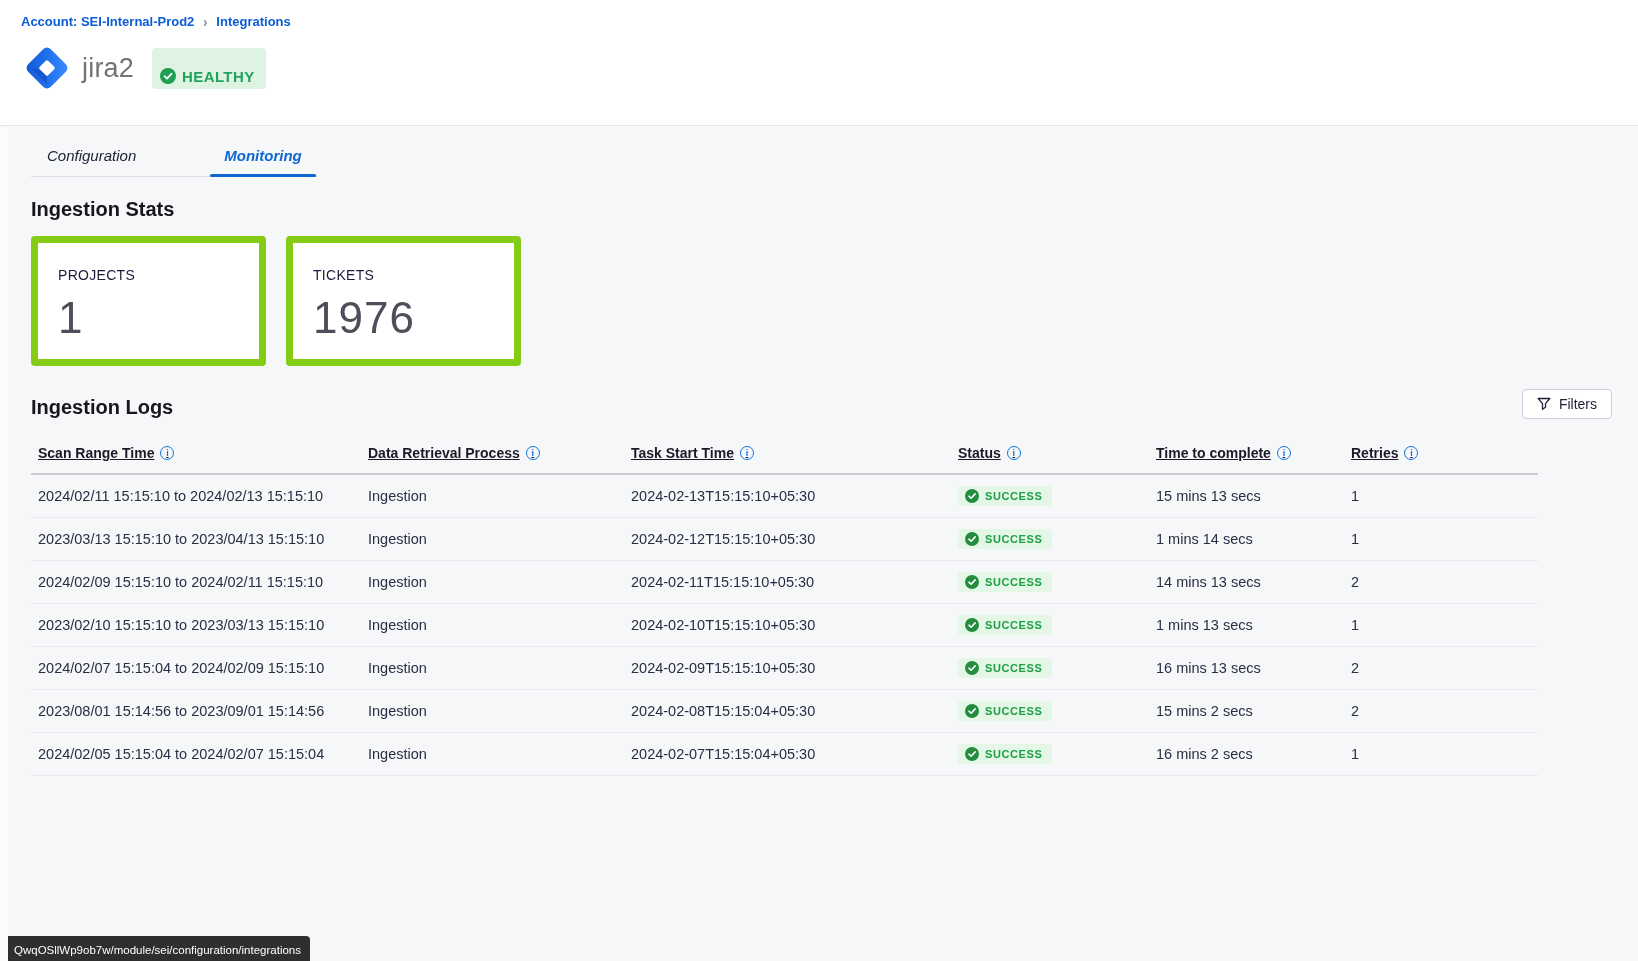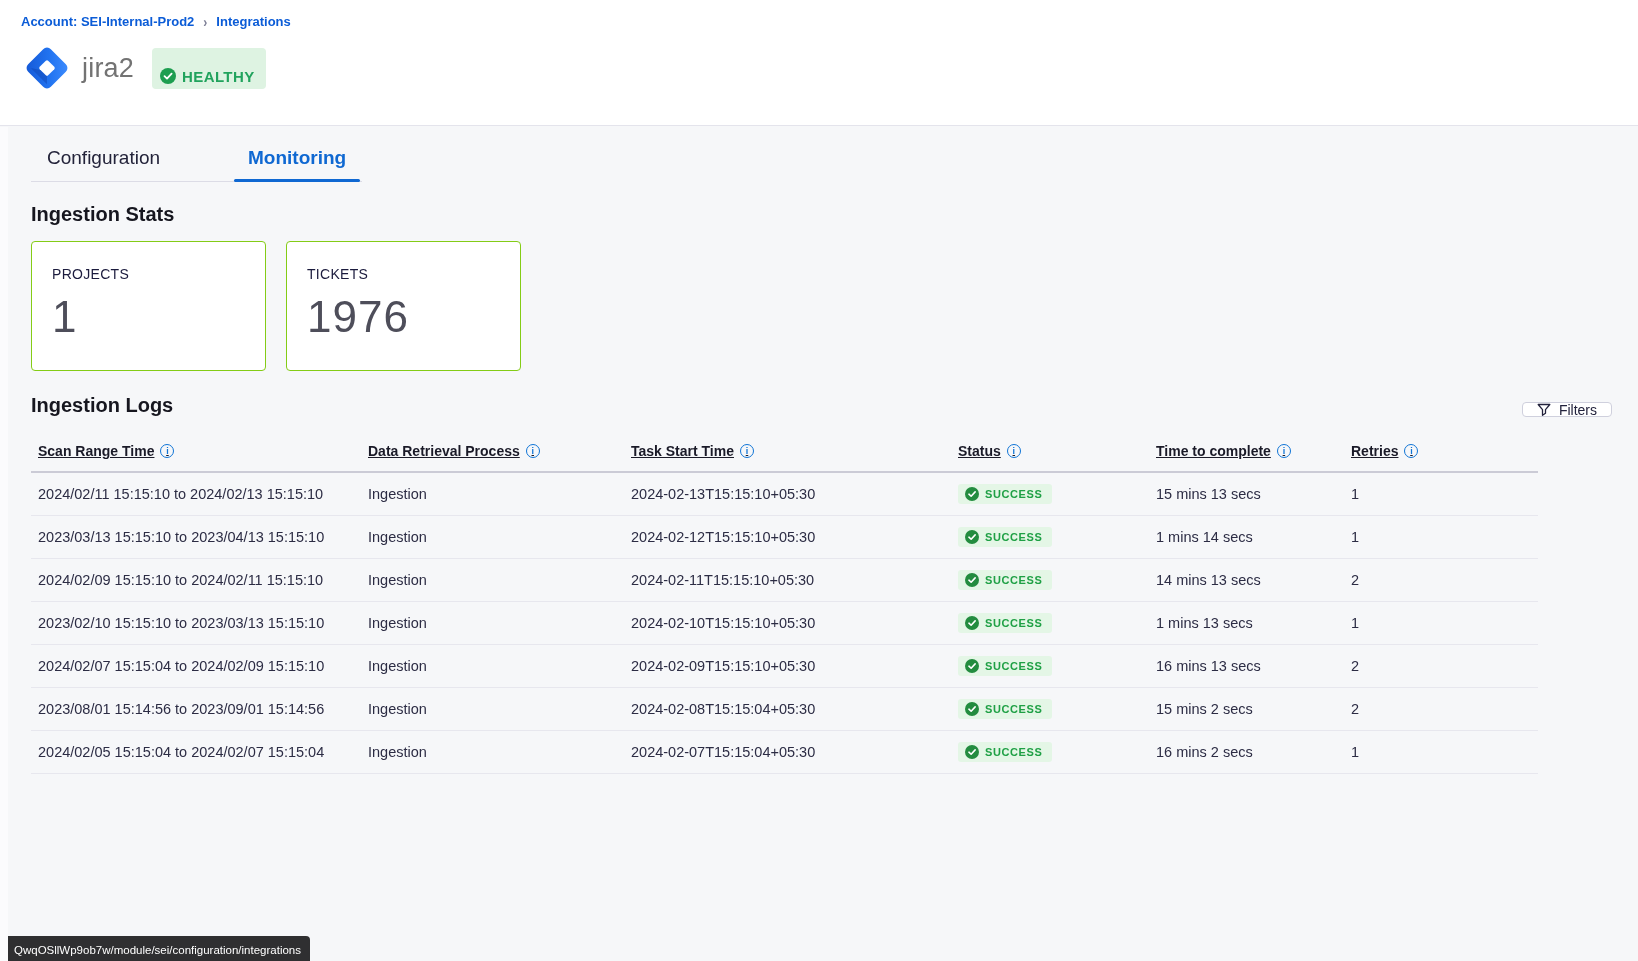--- a/index.html
+++ b/index.html
@@ -35,47 +35,48 @@
   }
 
   
   .left-rail { position: absolute; left: 0; top: 127px; bottom: 0; width: 8px; background: #fbfbfd; }
 
   
   .body-content { padding: 0 100px 0 31px; }
 
   .tabs { display: inline-flex; gap: 60px; margin-top: 15px; border-bottom: 1px solid #dcdce6; padding: 0 2px; }
   .tab {
-    font-size: 19px; color: #23233a; padding: 6px 14px 12px 14px;
+    font-size: 15px; color: #23233a; padding: 6px 14px 12px 14px;
     cursor: pointer; position: relative; background: none; border: none;
     font-family: inherit;
+    font-style: italic;
   }
   .tab.active { color: #0f68d2; font-weight: 700; }
   .tab.active::after {
     content: ""; position: absolute; left: 0; right: 0; bottom: -1px;
     height: 3px; background: #0f68d2; border-radius: 2px;
   }
 
   .section-heading { font-size: 20px; font-weight: 700; color: #16161f; }
   .stats-heading { margin-top: 21px; }
 
   .stat-cards { display: flex; gap: 20px; margin-top: 15px; }
   .stat-card {
     width: 235px; height: 130px; background: #ffffff;
-    border: 1px solid #84cc16; border-radius: 4px;
+    border: 7px solid #84cc16; border-radius: 4px;
     padding: 24px 0 0 20px;
   }
   .stat-label { font-size: 14px; font-weight: 500; color: #1b1b3d; letter-spacing: 0.3px; }
   .stat-value { font-size: 44px; font-weight: 400; color: #4e4e5a; margin-top: 10px; letter-spacing: 1px; }
 
   .logs-header { display: flex; align-items: flex-end; justify-content: space-between; margin-top: 23px; }
   .filters-button {
     display: inline-flex; align-items: center; gap: 8px;
     background: #ffffff; border: 1px solid #cfd0dd; border-radius: 4px;
-    height: 15px; padding: 0 14px;
+    height: 30px; padding: 0 14px;
     font-size: 14px; color: #22223c; font-family: inherit; cursor: pointer;
     margin-right: -74px; 
   }
 
   
   .logs-table { margin-top: 4px; }
   .thead, .trow {
     display: grid;
     grid-template-columns: 330px 263px 327px 198px 195px 1fr;
     align-items: center;

